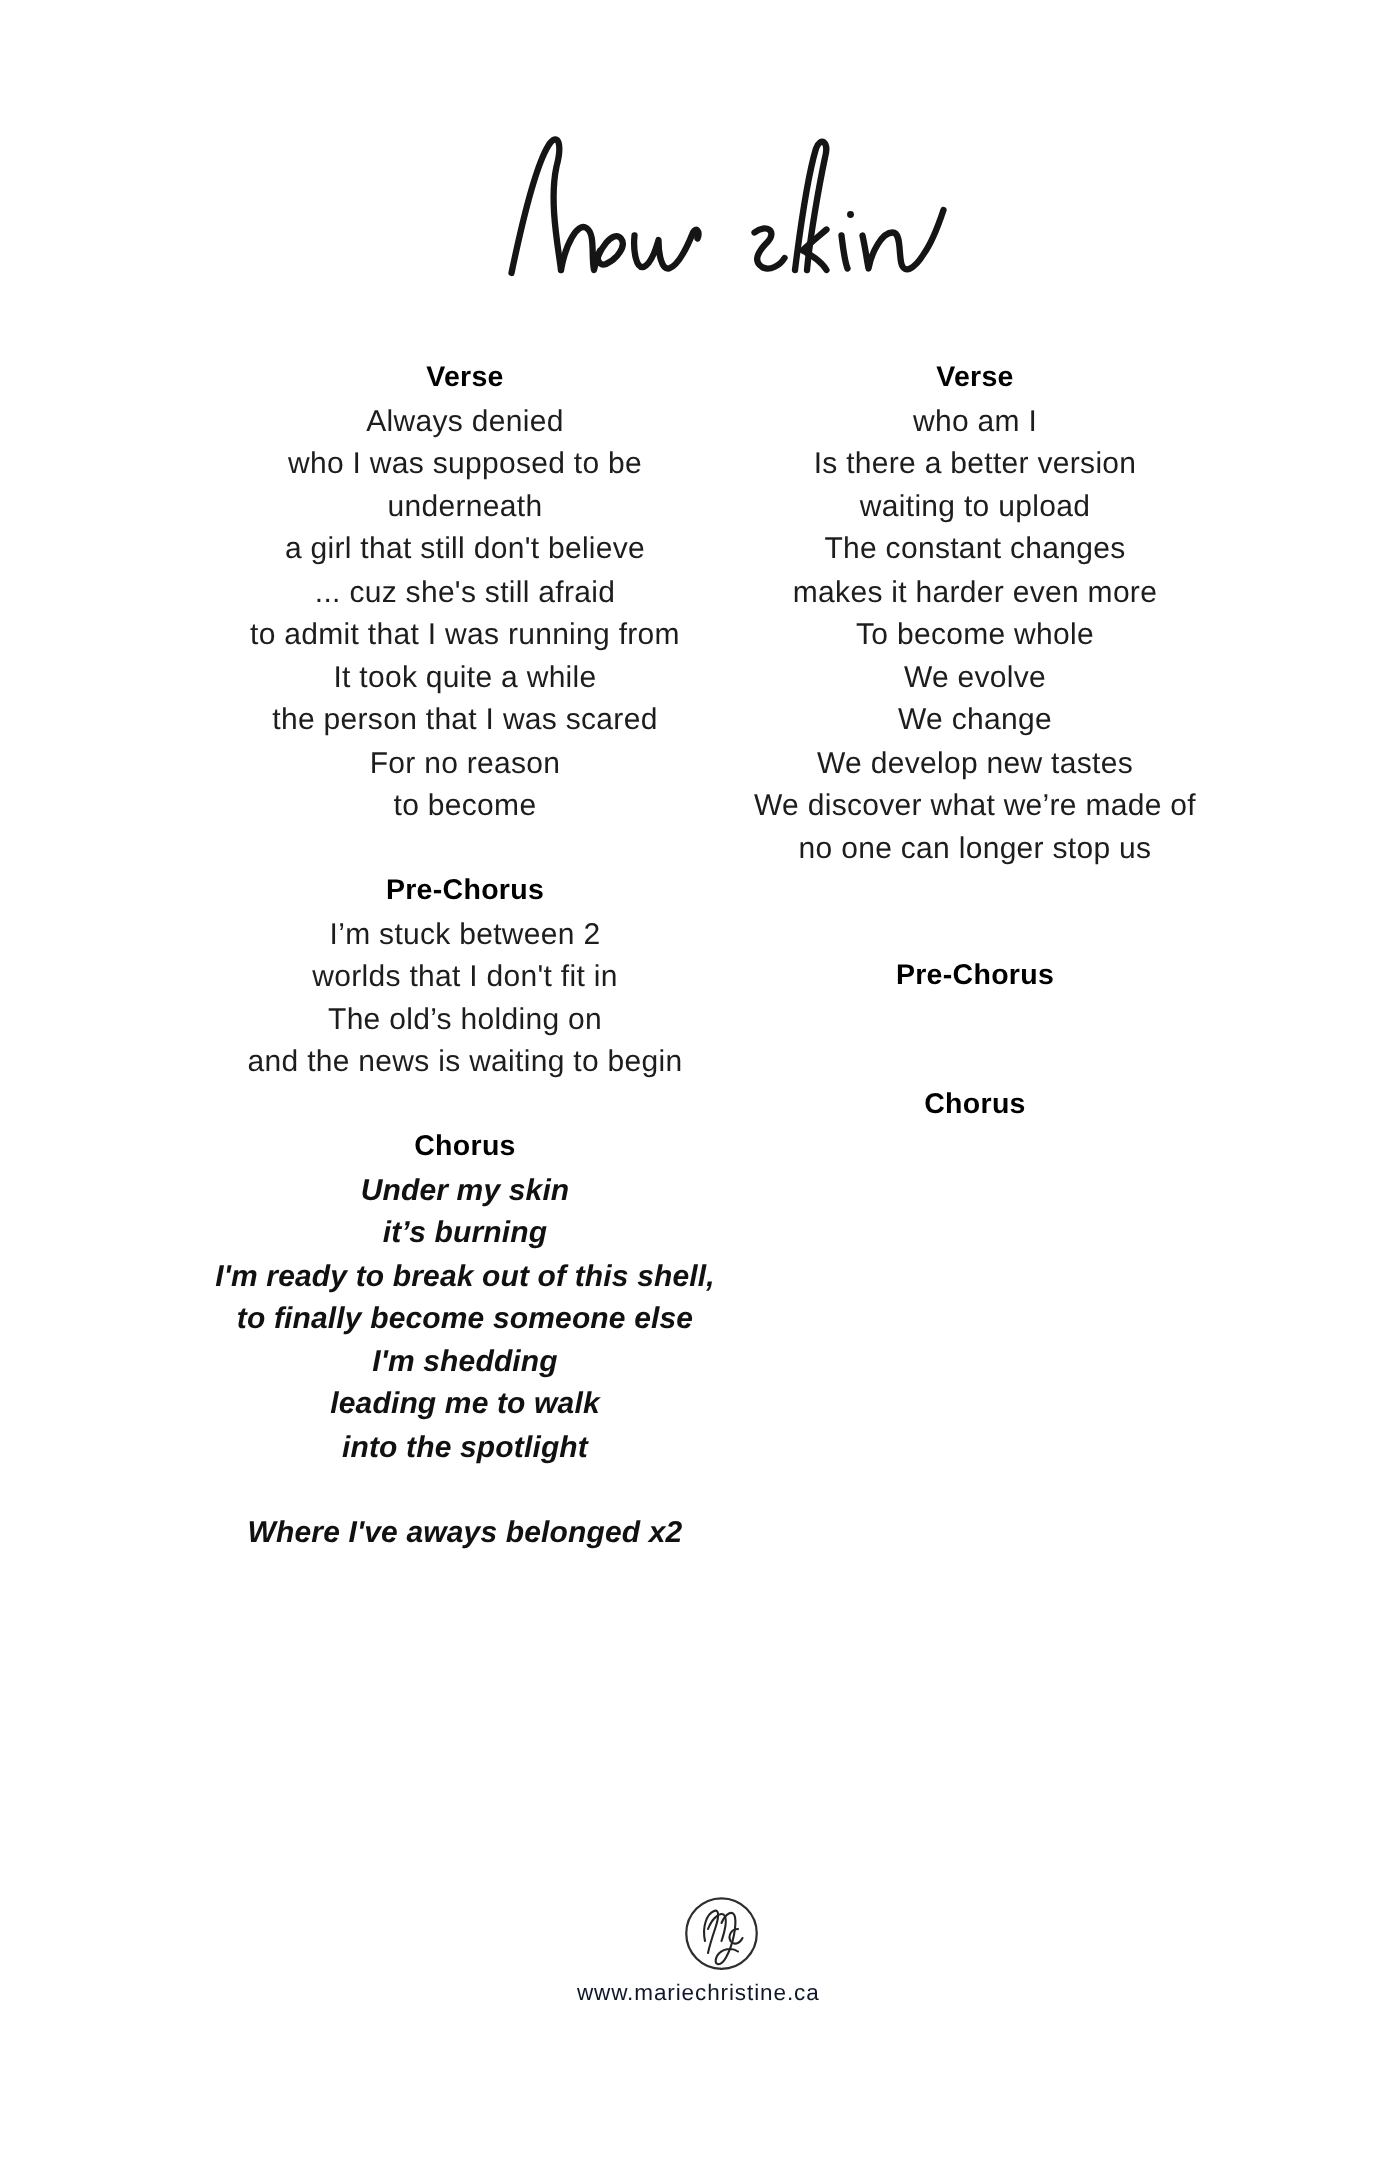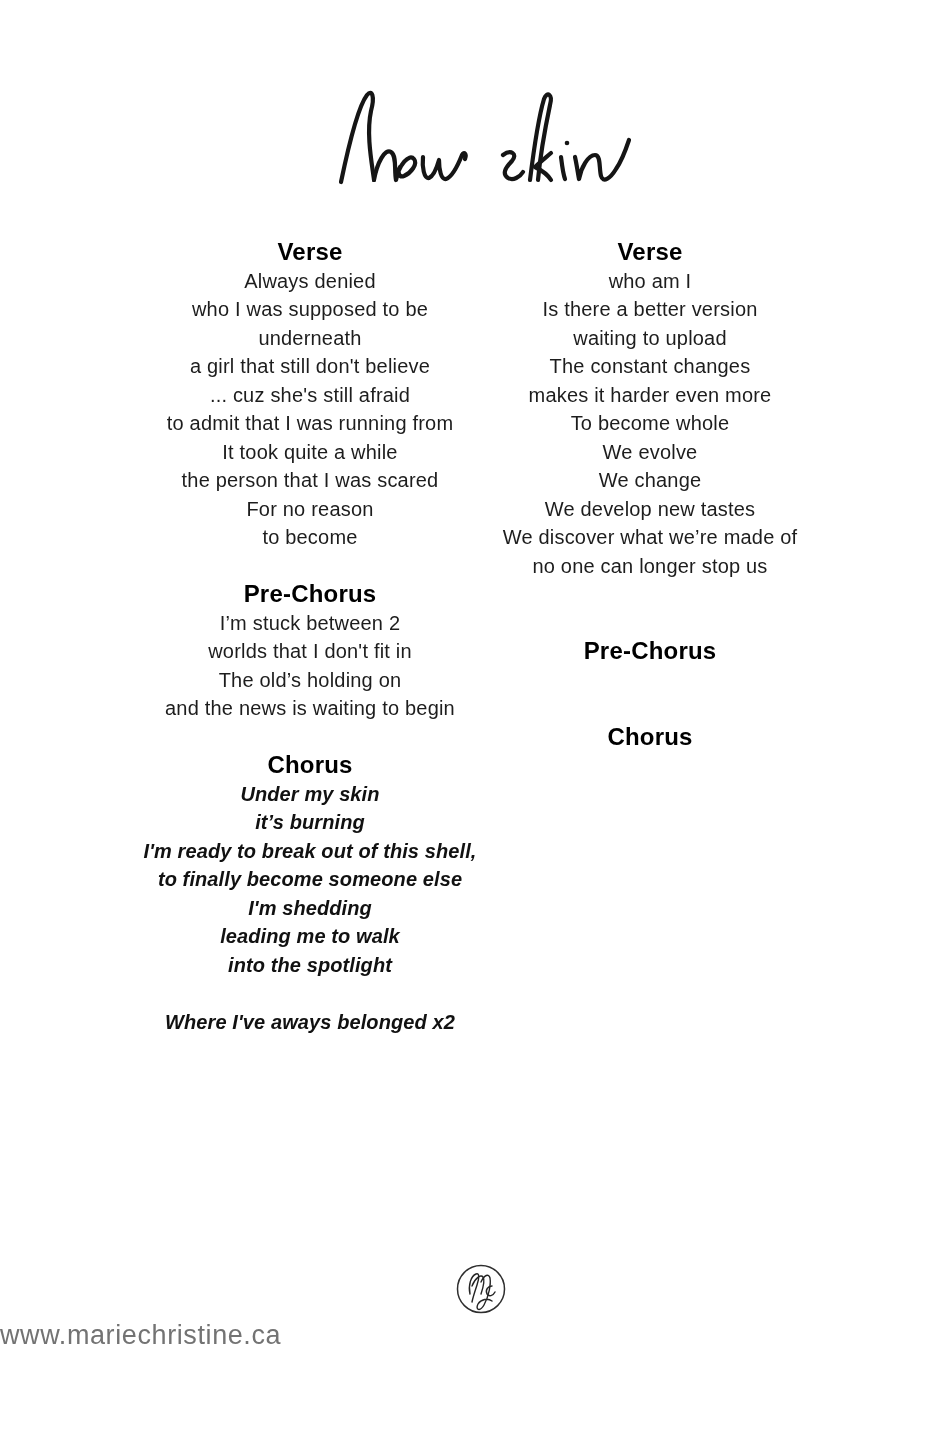--- a/index.html
+++ b/index.html
@@ -28,21 +28,21 @@
     text-align: center;
     font-size: 20px;
     line-height: 28.5px;
     letter-spacing: 0.2px;
   }
   .col-left  { left: 90px; }
   .col-right { left: 430px; }
   .heading {
     font-weight: 700;
     color: #000000;
-    font-size: 24px;
+    font-size: 19px;
   }
   .mt-1 { margin-top: 28.5px; }
   .mt-2 { margin-top: 57px; }
   .stanza { margin: 0; }
   .line { white-space: nowrap; }
   .chorus .line, .tagline {
     font-weight: 700;
     font-style: italic;
     color: #111111;
     letter-spacing: 0.1px;
@@ -55,23 +55,24 @@
     height: 56px;
   }
   .footer-logo .ring { stroke: #2e2e2e; stroke-width: 1.5; fill: none; }
   .footer-logo .mono { stroke: #242424; stroke-width: 1.4; fill: none;
     stroke-linecap: round; stroke-linejoin: round; }
   .footer-url {
     position: absolute;
     left: 0;
     top: 1320px;
     width: 931px;
-    font-size: 27px;
+    text-align: center;
+    font-size: 15px;
     letter-spacing: 0.6px;
-    color: #737373;
+    color: #0f172a;
   }
 </style>
 </head>
 <body>
 
 <div class="page">
 
   <svg class="title-script" role="img" viewBox="0 0 300 110" aria-label="New skin">
     <path d="M8,96 C13,72 24,22 34,9 C39,3 42,10 38,25 C33,48 39,78 41,94"></path>
     <path d="M41,94 C44,77 52,62 58,66 C64,70 61,84 63,94 C66,79 76,67 81,73 C85,78 78,87 71,90 C66,92 64,86 67,81"></path>

